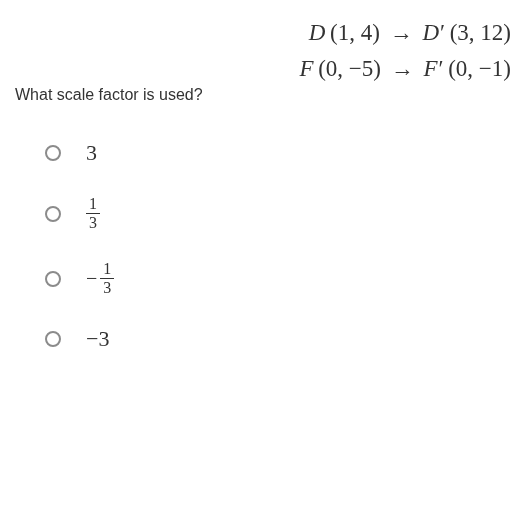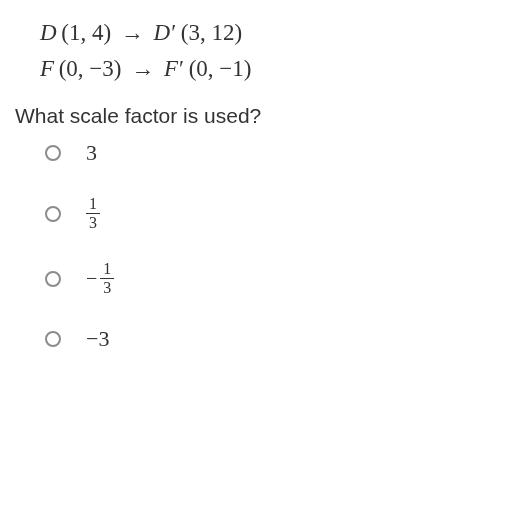--- a/index.html
+++ b/index.html
@@ -9,41 +9,41 @@
       background: #ffffff;
       width: 521px;
       box-sizing: border-box;
       color: #333333;
     }
     .transformations {
       font-family: 'Times New Roman', Times, serif;
       font-size: 23px;
       font-style: italic;
       line-height: 1.55;
-      margin-bottom: 18px;
       padding-left: 30px;
+      text-align: right;
     }
     .transformations .row {
       white-space: nowrap;
     }
     .transformations .num {
       font-style: normal;
     }
     .transformations .arrow {
       font-style: normal;
       padding: 0 4px;
     }
     .prime {
       font-style: normal;
       margin-left: 1px;
     }
     .question {
-      font-size: 21px;
+      font-size: 16px;
       color: #333333;
-      margin-bottom: 12px;
+      margin-bottom: 36px;
       padding-left: 5px;
     }
     .options {
       display: flex;
       flex-direction: column;
       gap: 30px;
       padding-left: 35px;
     }
     .option {
       display: flex;
@@ -90,21 +90,21 @@
 </head>
 <body>
 
 <div class="transformations">
   <div class="row">
     <span>D</span> <span class="num">(1, 4)</span>
     <span class="arrow">→</span>
     <span>D</span><span class="prime">′</span> <span class="num">(3, 12)</span>
   </div>
   <div class="row">
-    <span>F</span> <span class="num">(0, −3)</span>
+    <span>F</span> <span class="num">(0, −5)</span>
     <span class="arrow">→</span>
     <span>F</span><span class="prime">′</span> <span class="num">(0, −1)</span>
   </div>
 </div>
 
 <div class="question">What scale factor is used?</div>
 
 <div class="options">
 
   <div class="option">

